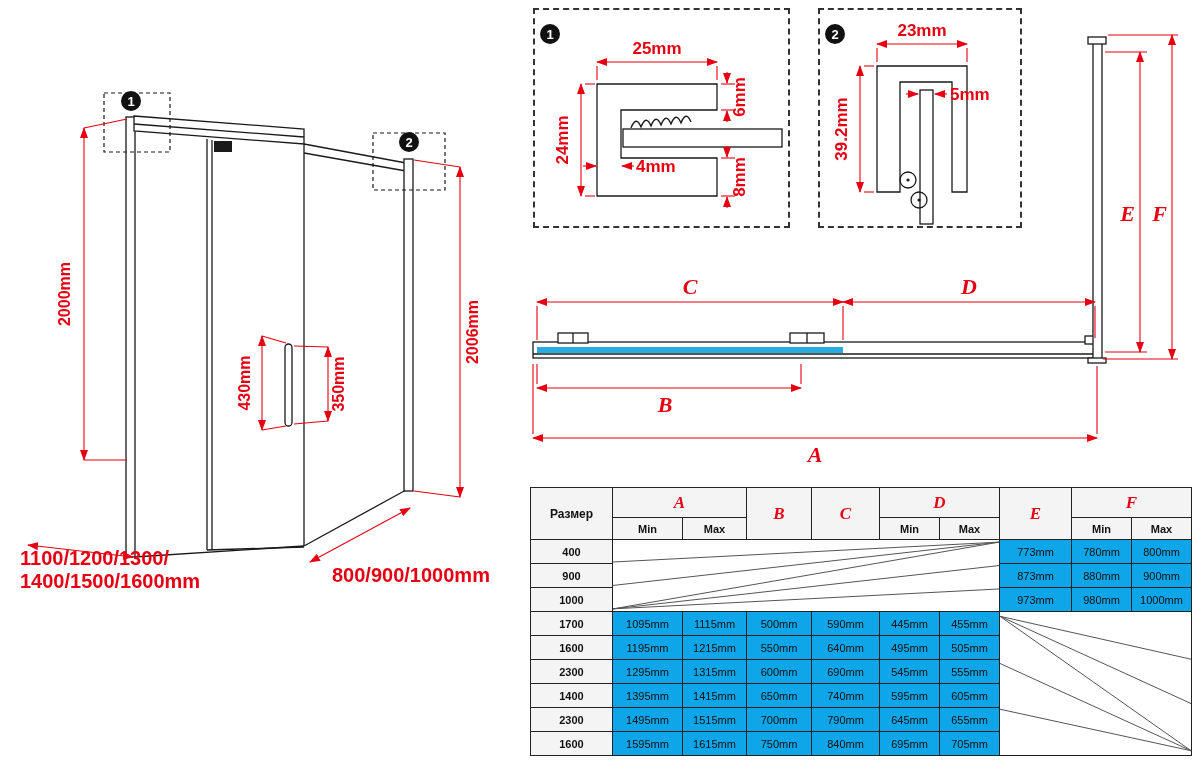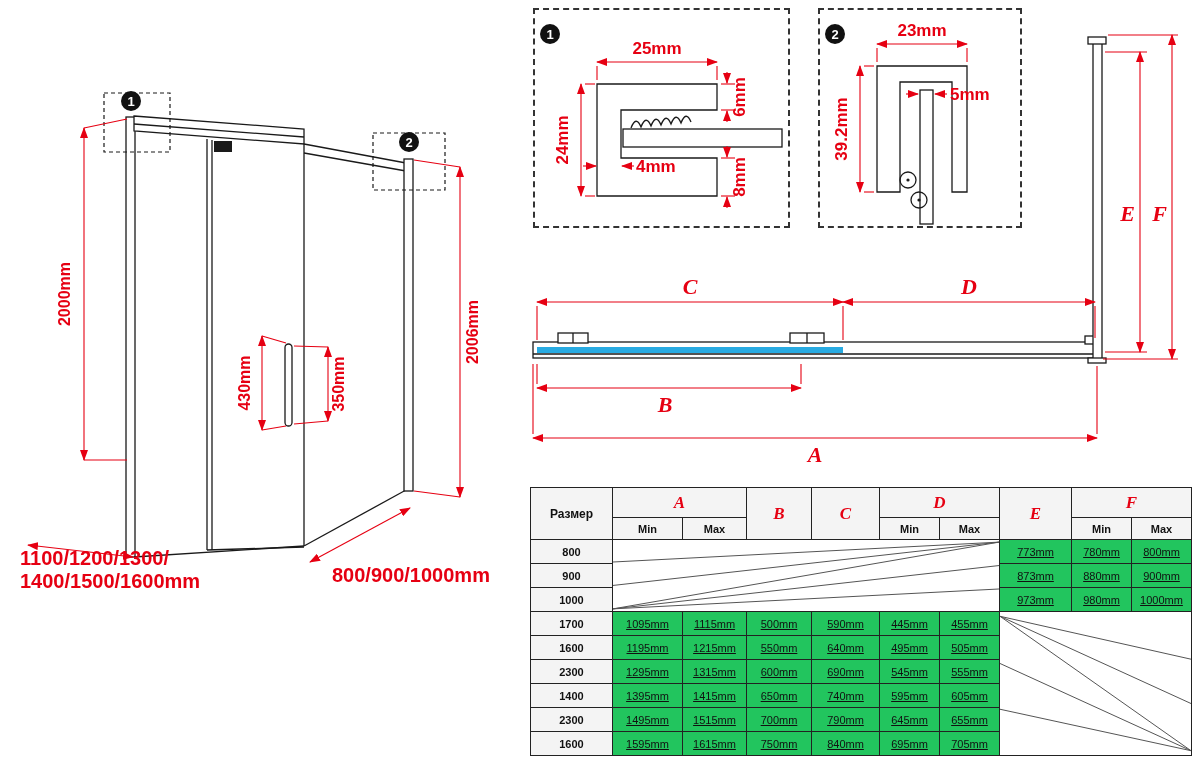--- a/index.html
+++ b/index.html
@@ -27,21 +27,21 @@
   #sizes th,#sizes td{border:1px solid #222;text-align:center;vertical-align:middle;
          padding:0;overflow:hidden;white-space:nowrap;}
   #sizes thead tr.r1{height:30px;}
   #sizes thead tr.r2{height:22px;}
   #sizes tbody tr{height:24px;}
   #sizes th{background:#f4f4f4;font-weight:bold;}
   .letter{color:#e60012;font:italic bold 17px "Liberation Serif",serif;}
   .size-h{font:12px "Liberation Sans",sans-serif;font-weight:normal;}
   .minmax{font:bold 11px "Liberation Sans",sans-serif;}
   .rowlabel{font:bold 11px "Liberation Sans",sans-serif;}
-  .val{font:11px "Liberation Sans",sans-serif;background:#22c55e;text-decoration:underline;}
+  .val{font:11px "Liberation Sans",sans-serif;background:#0ea5e9;}
   td.cross{position:relative;background:#fff;}
   td.cross svg{position:absolute;left:0;top:0;width:100%;height:100%;display:block;}
   td.cross line{stroke:#555;stroke-width:1;vector-effect:non-scaling-stroke;}
 </style>
 </head>
 <body>
 
 <div id="stage">
 
   <svg class="abs" style="left:0;top:0" width="530" height="620" viewBox="0 0 530 620">
@@ -268,21 +268,21 @@
         <th class="minmax">Min</th>
         <th class="minmax">Max</th>
         <th class="minmax">Min</th>
         <th class="minmax">Max</th>
         <th class="minmax">Min</th>
         <th class="minmax">Max</th>
       </tr>
     </thead>
     <tbody>
       <tr>
-        <th class="rowlabel">800</th>
+        <th class="rowlabel">400</th>
         <td class="cross" colspan="6" rowspan="3">
           <svg viewBox="0 0 100 100" preserveAspectRatio="none">
             <line x1="0" y1="97" x2="100" y2="3"></line>
               <line x1="0" y1="97" x2="100" y2="36"></line>
             <line x1="0" y1="97" x2="100" y2="69"></line>
               <line x1="0" y1="64" x2="100" y2="3"></line>
             <line x1="0" y1="31" x2="100" y2="3"></line>
           </svg>
         </td>
         <td class="val">773mm</td>

